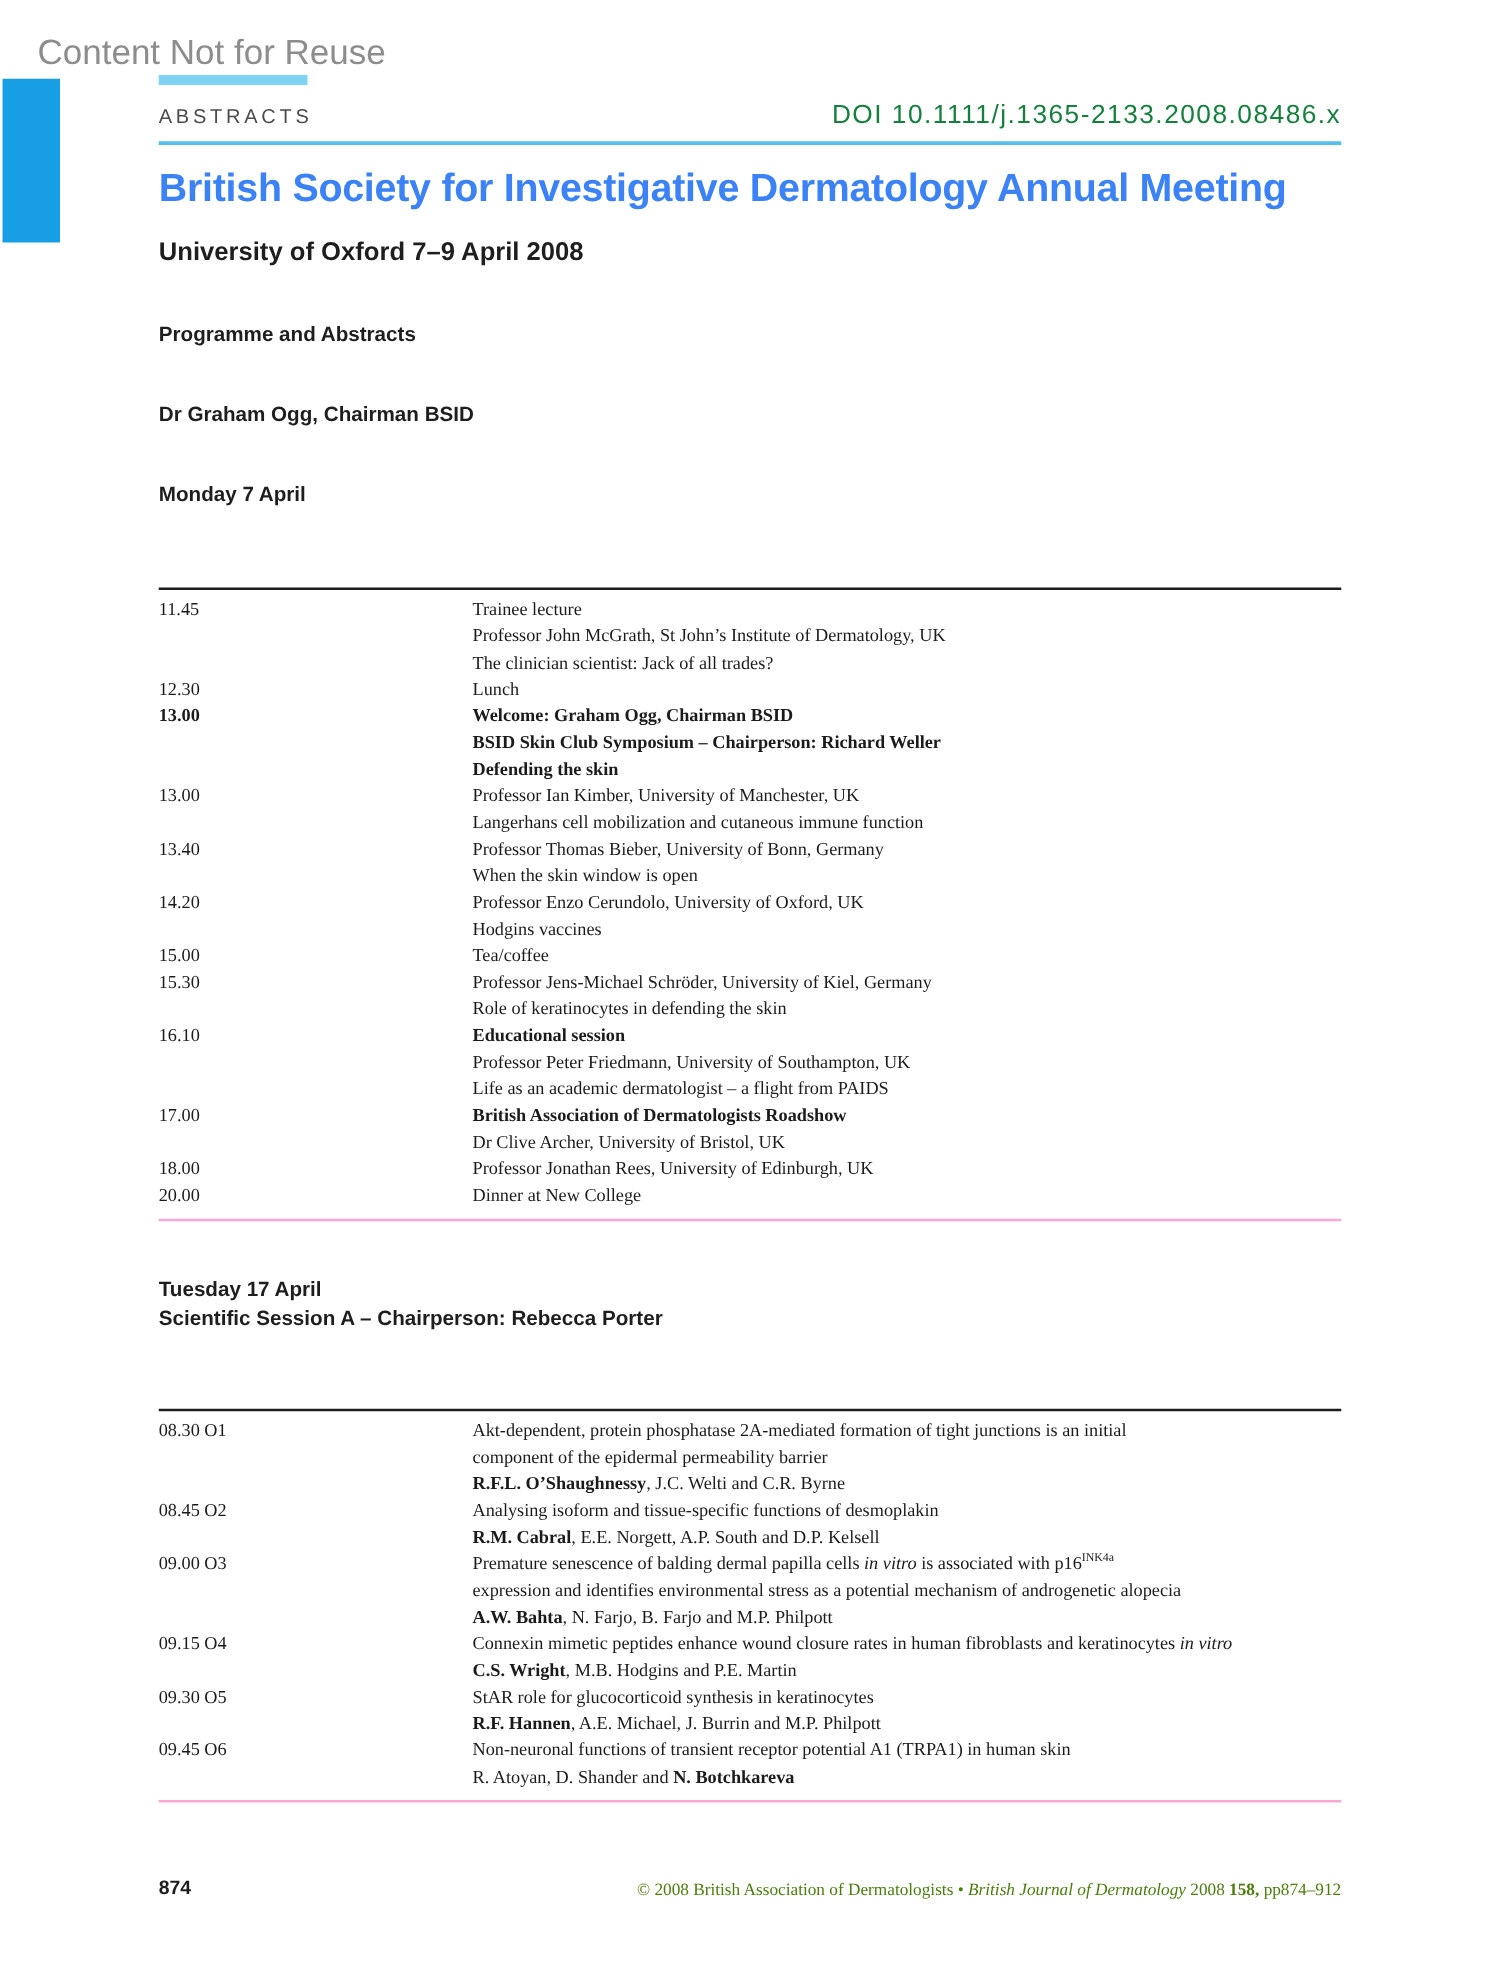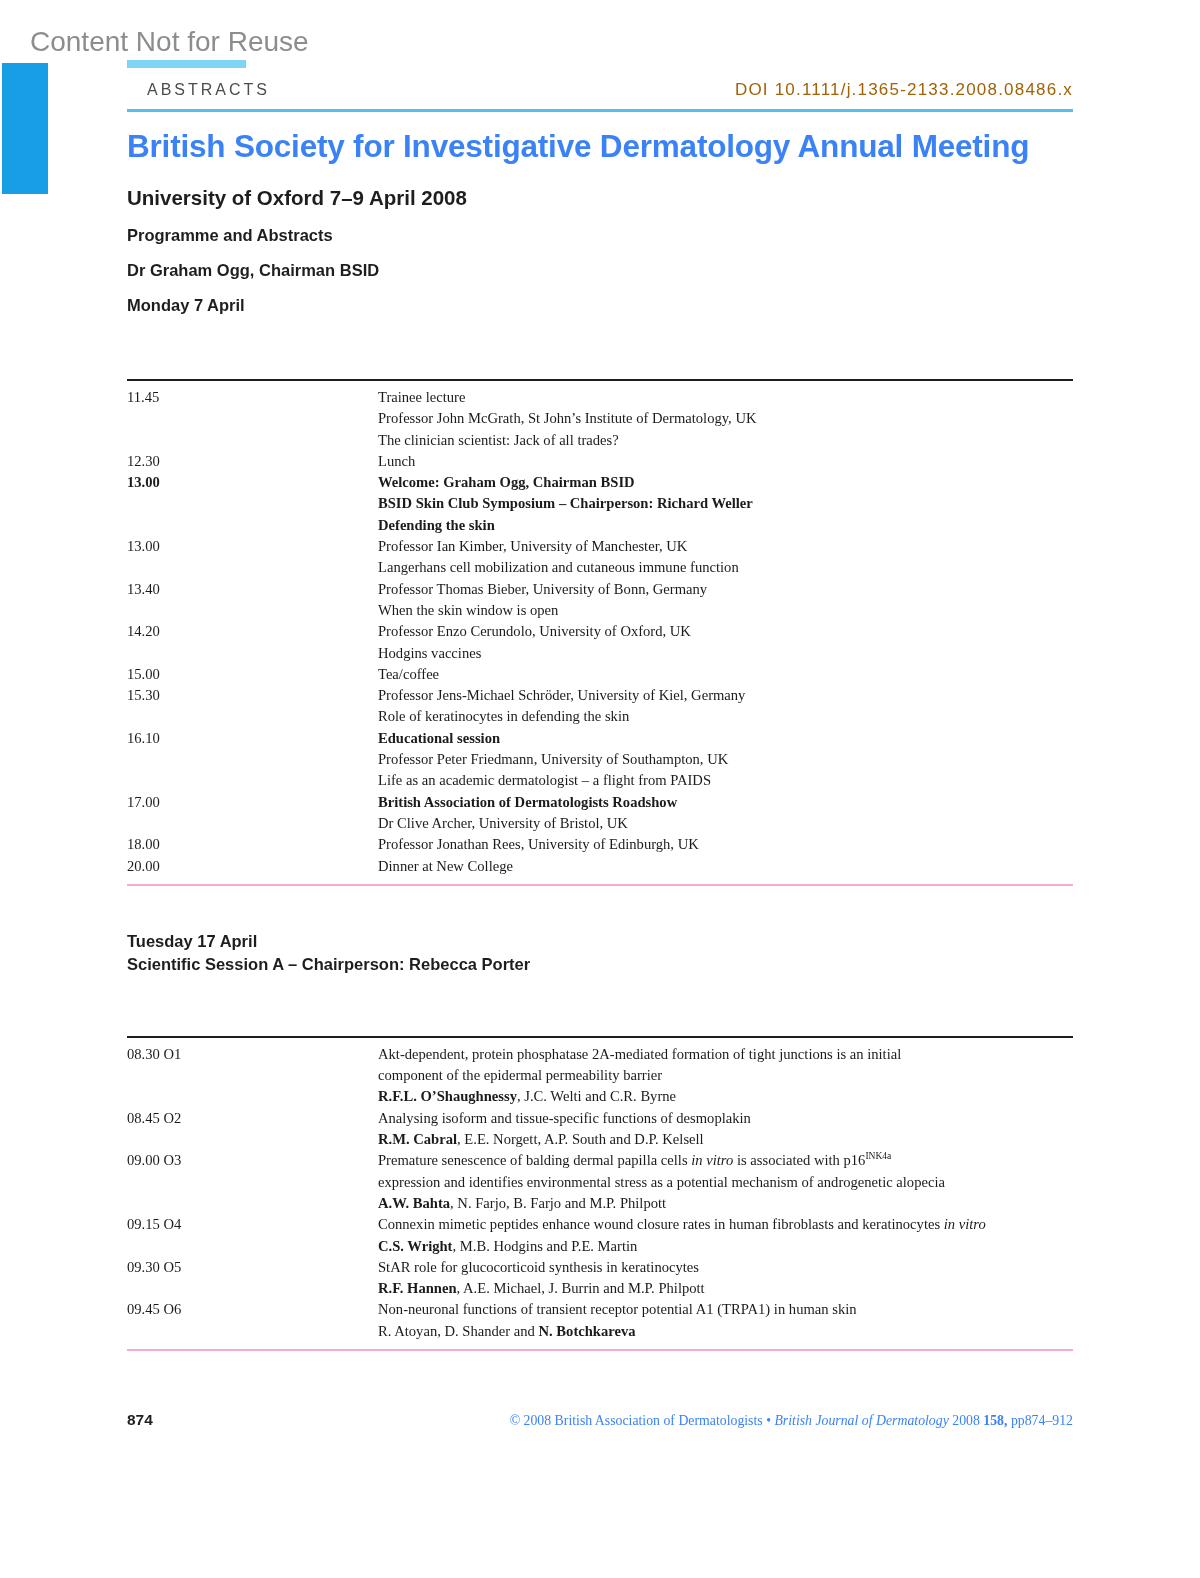--- a/index.html
+++ b/index.html
@@ -3,42 +3,42 @@
 <meta charset="utf-8">
 <style>
   html,body{margin:0;padding:0;background:#ffffff;}
   .page{position:relative;width:1200px;height:1536px;background:#ffffff;overflow:hidden;
         font-family:"Liberation Sans",sans-serif;color:#1e1e1e;}
   .watermark{position:absolute;left:30px;top:26px;font-size:28px;color:#8d8d8d;}
   .wm-underline{position:absolute;left:127px;top:60px;width:119px;height:8px;background:#7fd3f3;}
   .left-accent{position:absolute;left:2px;top:63px;width:46px;height:131px;background:#179ee4;}
   .content{position:absolute;left:127px;top:0;width:946px;}
   .header-row{margin-top:80px;display:flex;justify-content:space-between;align-items:baseline;}
-  .kicker{font-size:16px;color:#4c4c4c;letter-spacing:3px;margin-left:20px;}
-  .doi{font-size:17px;color:#a16207;letter-spacing:1.2px;}
+  .kicker{font-size:16px;color:#4c4c4c;letter-spacing:3px;}
+  .doi{font-size:21px;color:#15803d;letter-spacing:1.2px;}
   .blue-rule{height:3px;background:#55c0ee;margin-top:9px;}
   h1.title{font-size:31.5px;line-height:42px;font-weight:bold;color:#3b82f6;margin:13px 0 0;
            max-width:910px;letter-spacing:-0.2px;}
   .subtitle{font-size:20.5px;font-weight:bold;margin-top:20px;line-height:22px;}
-  .meta{font-size:16.5px;font-weight:bold;margin-top:17px;line-height:18px;}
+  .meta{font-size:16.5px;font-weight:bold;margin-top:46px;line-height:18px;}
   .sched{border-top:2px solid #1d1d1d;border-bottom:2px solid #f9a8d4;
          font-family:"Liberation Serif",serif;font-size:14.6px;color:#1b1b1b;padding:6px 0 7px;}
   #table1{margin-top:65px;}
   #table2{margin-top:60px;}
   .trow{display:flex;}
   .tcell-time{flex:0 0 251px;line-height:21.3px;}
   .tcell-desc{flex:1;}
   .tline{line-height:21.3px;}
   .b{font-weight:bold;}
   .i{font-style:italic;}
   .sup{font-size:9.5px;vertical-align:super;line-height:0;}
   .session2{margin-top:44px;font-weight:bold;font-size:16.5px;line-height:23px;}
   .footer{margin-top:60px;display:flex;justify-content:space-between;align-items:flex-end;}
   .page-num{font-weight:bold;font-size:15.5px;}
-  .footer-right{font-family:"Liberation Serif",serif;font-size:13.8px;color:#3b82f6;}
+  .footer-right{font-family:"Liberation Serif",serif;font-size:13.8px;color:#4d7c0f;}
 </style>
 </head>
 <body>
 
 <div class="page">
   <div class="watermark">Content Not for Reuse</div>
   <div class="wm-underline" style="background: rgb(127, 211, 243);"></div>
   <div class="left-accent" style="background: rgb(23, 158, 228);"></div>
 
   <div class="content">

